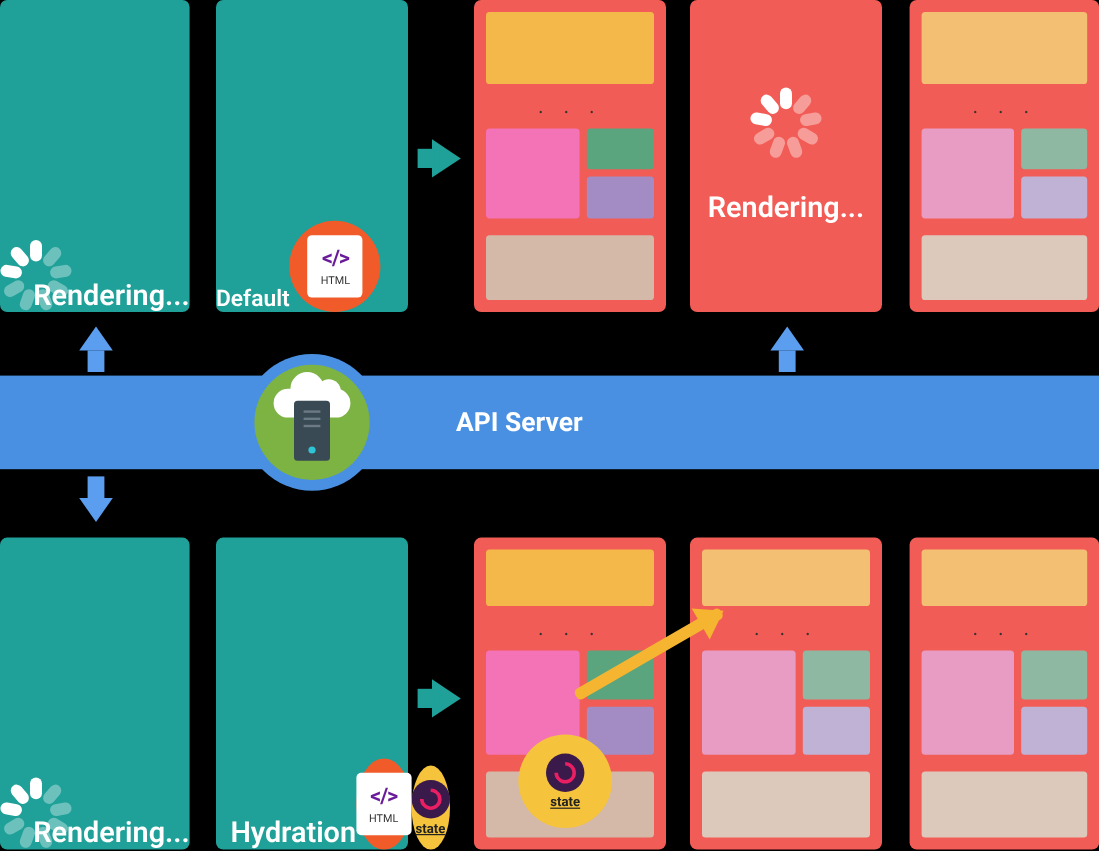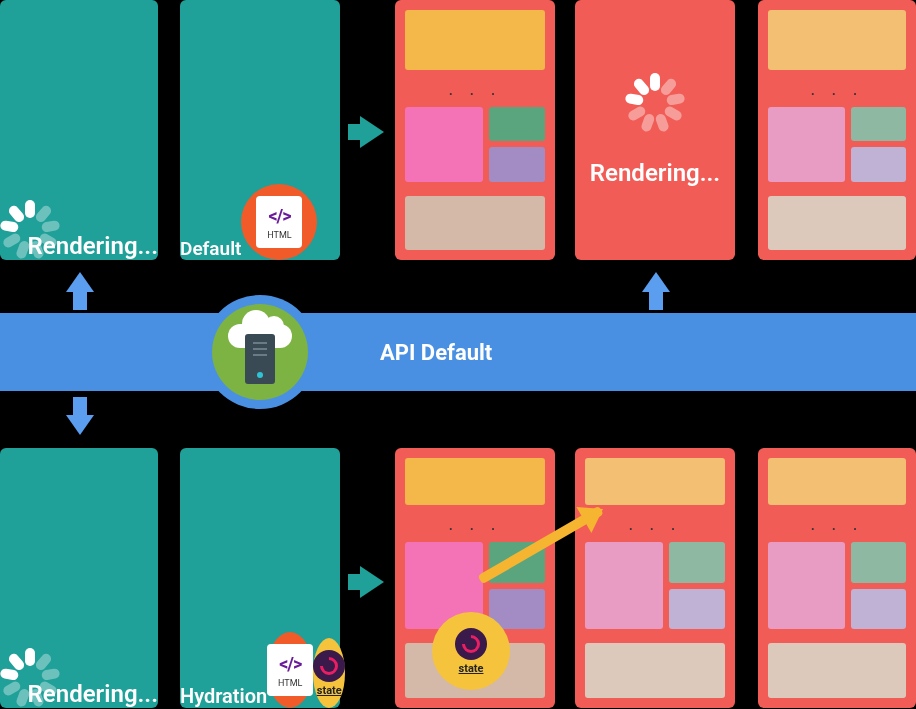--- a/index.html
+++ b/index.html
@@ -305,21 +305,21 @@
       <div class="blk purple-blk"></div>
     </div>
   </div>
   <div class="blk beige-blk"></div>
 </div>
 
 <div class="arrow arrow-up-blue" style="left:66px; top:272px;"></div>
 <div class="arrow arrow-up-blue" style="left:642px; top:272px;"></div>
 
 <div class="api-bar">
-  <div class="api-label">API Default</div>
+  <div class="api-label">API Server</div>
 </div>
 <div class="cloud-badge">
   <div class="inner">
     <div class="cloud"></div>
     <div class="server">
       <div class="line"></div>
         <div class="line"></div>
         <div class="line"></div>
       <div class="dot"></div>
     </div>
@@ -337,21 +337,21 @@
     <div class="seg dim" style="transform:rotate(160deg)"></div>
     <div class="seg dim" style="transform:rotate(200deg)"></div>
     <div class="seg dim" style="transform:rotate(240deg)"></div>
     <div class="seg" style="transform:rotate(280deg)"></div>
     <div class="seg" style="transform:rotate(320deg)"></div>
   </div>
   <div class="render-label">Rendering...</div>
 </div>
 
 <div class="teal-card" style="left:180px; top:448px; width:160px; height:260px; justify-content:flex-start; padding-top:14px;">
-  <div style="font-size:20px;">Hydration</div>
+  <div style="font-size:24px;padding-left:12px;">Hydration</div>
   <div class="html-badge" style="margin-top:10px;">
     <div class="doc">
       <div class="code-icon">&lt;/&gt;</div>
       <div class="html-text">HTML</div>
     </div>
   </div>
   <div class="state-badge" style="margin-top:12px;">
     <div class="ngrx-icon">
         <div class="swirl"></div>
       </div>

